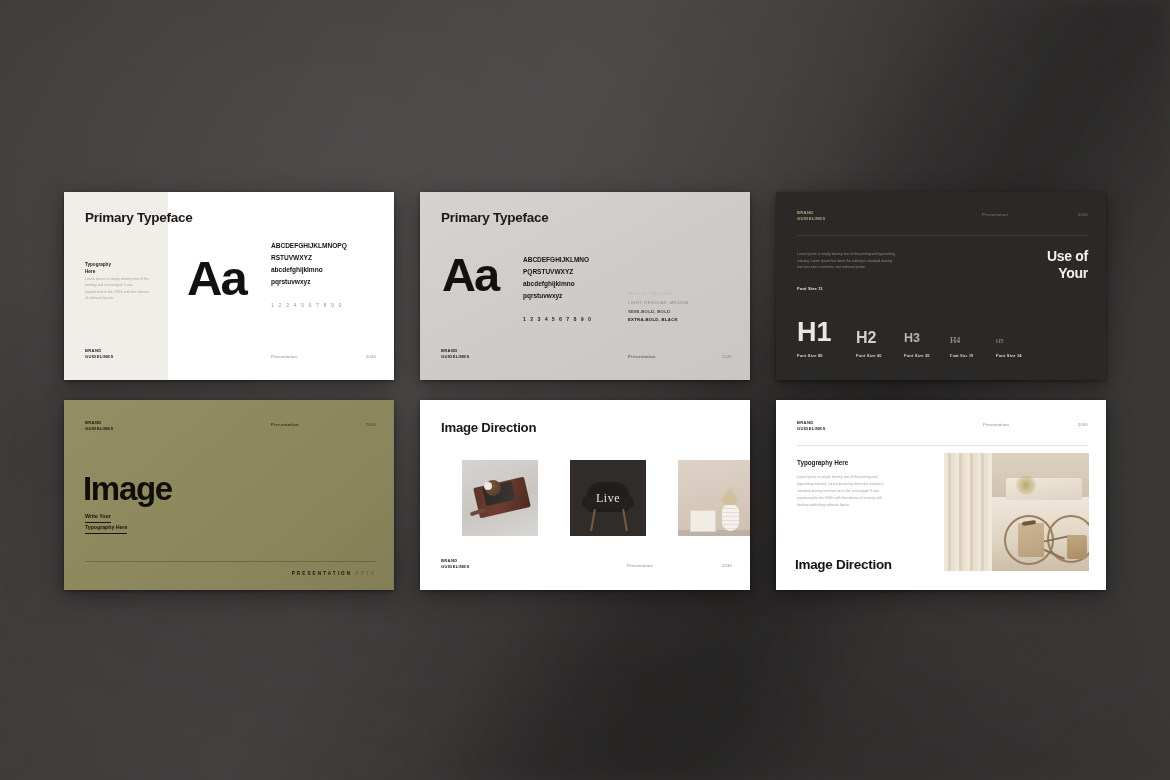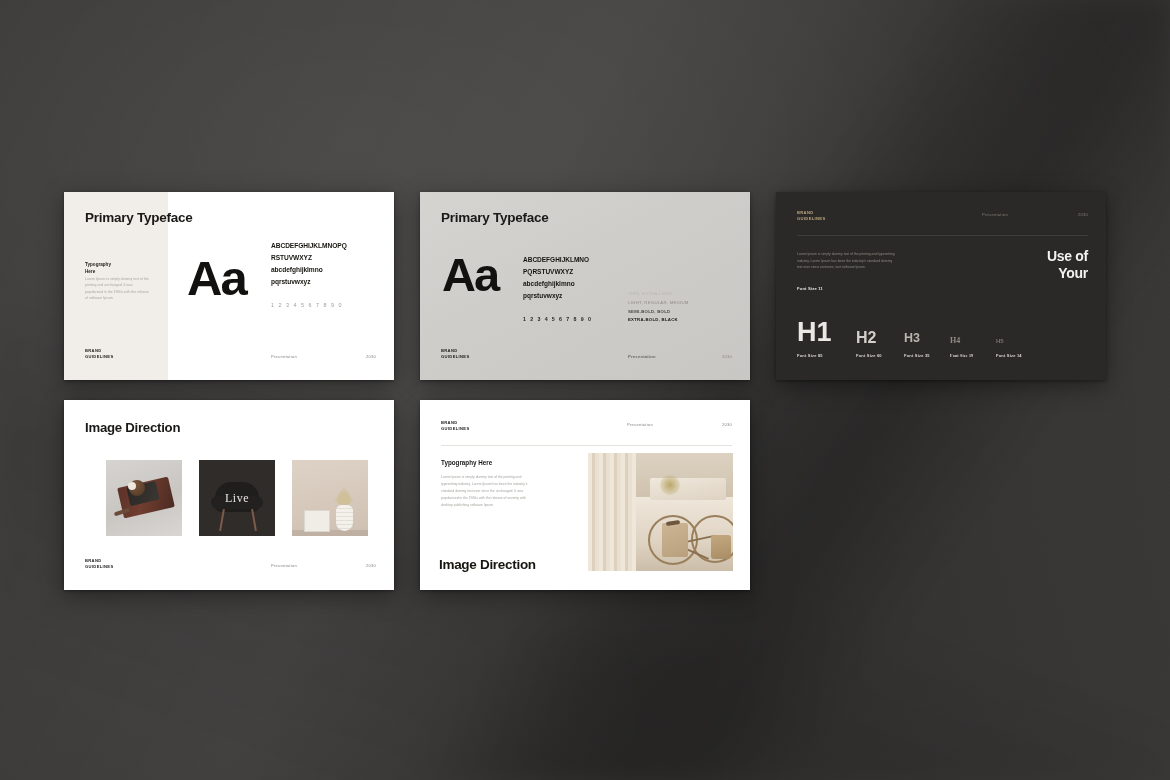--- a/index.html
+++ b/index.html
@@ -185,21 +185,21 @@
   }
   #slide4 .pptx em{ font-style:normal; color:#6d6845; font-weight:700; }
 
   
   #slide5{ background:#ffffff; }
   #slide5 .s5title{
     position:absolute; left:21px; top:20px;
     font-size:13.2px; font-weight:700; color:#1a1918; letter-spacing:-.25px;
   }
   #slide5 .imgrow{
-    position:absolute; left:42px; top:60px; display:flex; gap:17px;
+    position:absolute; left:42px; top:60px; display:flex; gap:32px;
   }
   .photo{ width:76px; height:76px; position:relative; overflow:hidden; }
 
   
   .photoA{ background:linear-gradient(160deg,#d6d4d1 0%,#c9c6c2 55%,#d9d7d3 100%); }
   .photoA .board{
     position:absolute; left:14px; top:22px; width:52px; height:31px;
     background:linear-gradient(115deg,#5c3229 0%,#713e30 45%,#4b2a22 100%);
     transform:rotate(-13deg); border-radius:2px;
   }
@@ -430,20 +430,38 @@
         <div class="h">H4</div>
         <div class="fs">Font Size 19</div>
       </div>
       <div class="hitem i4">
         <div class="h">H5</div>
         <div class="fs">Font Size 14</div>
       </div>
     </div>
   </div>
 
+  <div class="slide" id="slide4">
+    <div class="brandmark">
+      <span>BRAND</span><br>
+      <span>GUIDELINES</span>
+    </div>
+    <div class="meta m1">Presentation</div>
+    <div class="meta m2">2030</div>
+    <div class="bigword">Image</div>
+    <div class="writeyour">
+      <span>Write Your</span>
+      <span>Typography Here</span>
+    </div>
+    <div class="botrule"></div>
+    <div class="pptx">
+      <span>PRESENTATION</span>
+      <em>PPTX</em>
+    </div>
+  </div>
 
   <div class="slide" id="slide5">
     <div class="s5title">Image Direction</div>
     <div class="imgrow">
       <div class="photo photoA">
         <div class="board"></div>
         <div class="plate"></div>
         <div class="cake"></div>
         <div class="cream"></div>
         <div class="spoon"></div>

